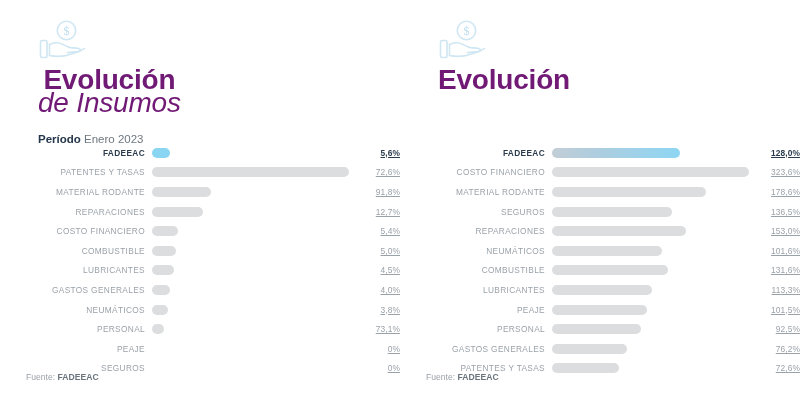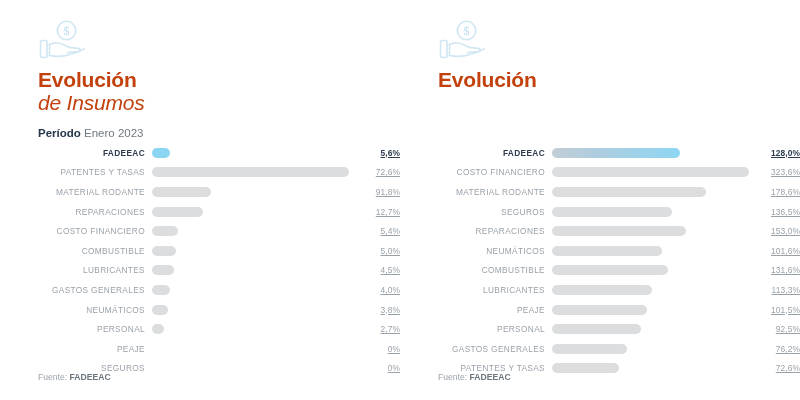--- a/index.html
+++ b/index.html
@@ -37,37 +37,38 @@
     height: 46px;
   }
   .icon-wrap svg { display: block; }
 
   .title-block {
     position: absolute;
     left: 38px;
     top: 68px;
   }
   .title {
-    font-size: 21px;
+    font-size: 28px;
     line-height: 23px;
-    color: #c2410c;
+    color: #701a75;
     letter-spacing: -0.2px;
     white-space: nowrap;
+    text-align: center;
   }
   .title .t-strong {
     font-weight: 700;
     display: block;
   }
   .title .t-light {
     font-weight: 400;
     display: block;
     font-style: italic;
   }
   .subtitle {
-    margin-top: 13px;
+    margin-top: 19px;
     font-size: 11.5px;
     color: #4a5561;
     white-space: nowrap;
   }
   .subtitle .s-strong {
     font-weight: 700;
     color: #24364a;
   }
   .subtitle .s-light {
     font-weight: 400;
@@ -136,21 +137,21 @@
     text-decoration: underline;
   }
   .row.highlight .val {
     color: #2b3b4d;
     font-weight: 700;
   }
 
   
   .source {
     position: absolute;
-    left: 38px;
+    left: 26px;
     bottom: 18px;
     font-size: 8.6px;
     color: #9aa2a9;
     white-space: nowrap;
   }
   .source .src-strong {
     font-weight: 700;
     color: #6b757d;
   }
 </style>
@@ -245,21 +246,21 @@
           <div class="track">
             <div class="bar" style="width: 8%;"></div>
           </div>
           <div class="val">3,8%</div>
         </div>
         <div class="row">
           <div class="lbl">PERSONAL</div>
           <div class="track">
             <div class="bar" style="width: 6%;"></div>
           </div>
-          <div class="val">2,7%</div>
+          <div class="val">73,1%</div>
         </div>
         <div class="row">
           <div class="lbl">PEAJE</div>
           <div class="track"></div>
           <div class="val">0%</div>
         </div>
         <div class="row">
           <div class="lbl">SEGUROS</div>
           <div class="track"></div>
           <div class="val">0%</div>

